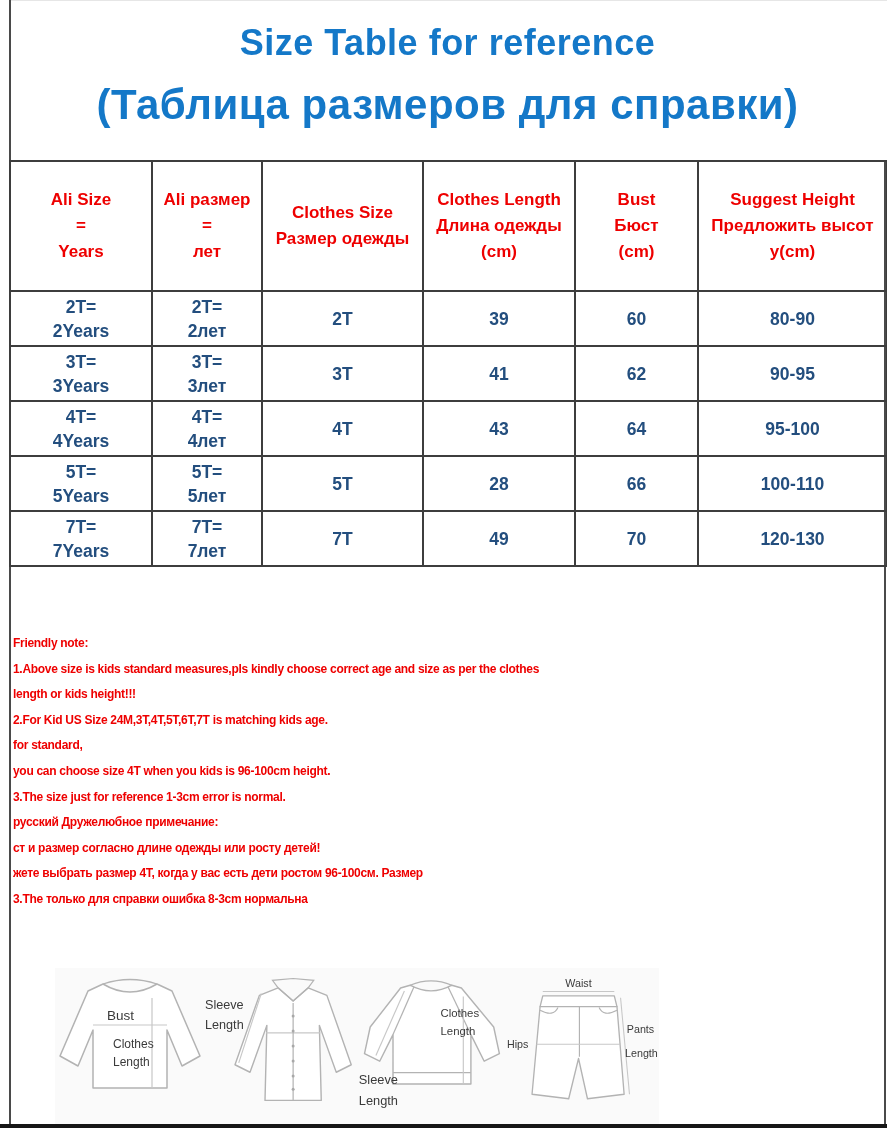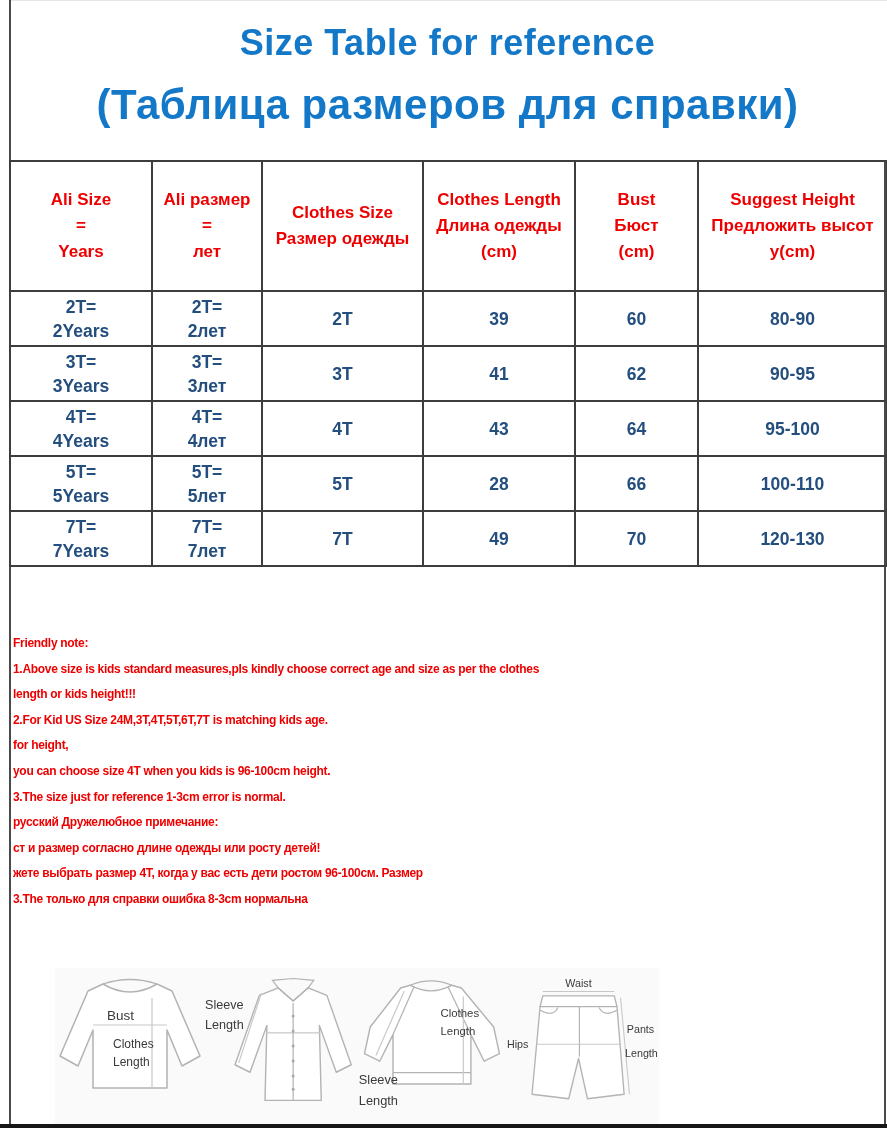--- a/index.html
+++ b/index.html
@@ -147,21 +147,21 @@
         <td>120-130</td>
       </tr>
     </tbody>
   </table>
 
   <div class="notes">
     <div class="note-line">Friendly note:</div>
     <div class="note-line">1.Above size is kids standard measures,pls kindly choose correct age and size as per the clothes</div>
     <div class="note-line">length or kids height!!!</div>
     <div class="note-line">2.For Kid US Size 24M,3T,4T,5T,6T,7T is matching kids age.</div>
-    <div class="note-line">for height,</div>
+    <div class="note-line">for standard,</div>
     <div class="note-line">you can choose size 4T when you kids is 96-100cm height.</div>
     <div class="note-line">3.The size just for reference 1-3cm error is normal.</div>
     <div class="note-line">русский Дружелюбное примечание:</div>
     <div class="note-line">ст и размер согласно длине одежды или росту детей!</div>
     <div class="note-line">жете выбрать размер 4T, когда у вас есть дети ростом 96-100см. Размер</div>
     <div class="note-line">3.The только для справки ошибка 8-3cm нормальна</div>
   </div>
 
   <div class="diagrams">
 

